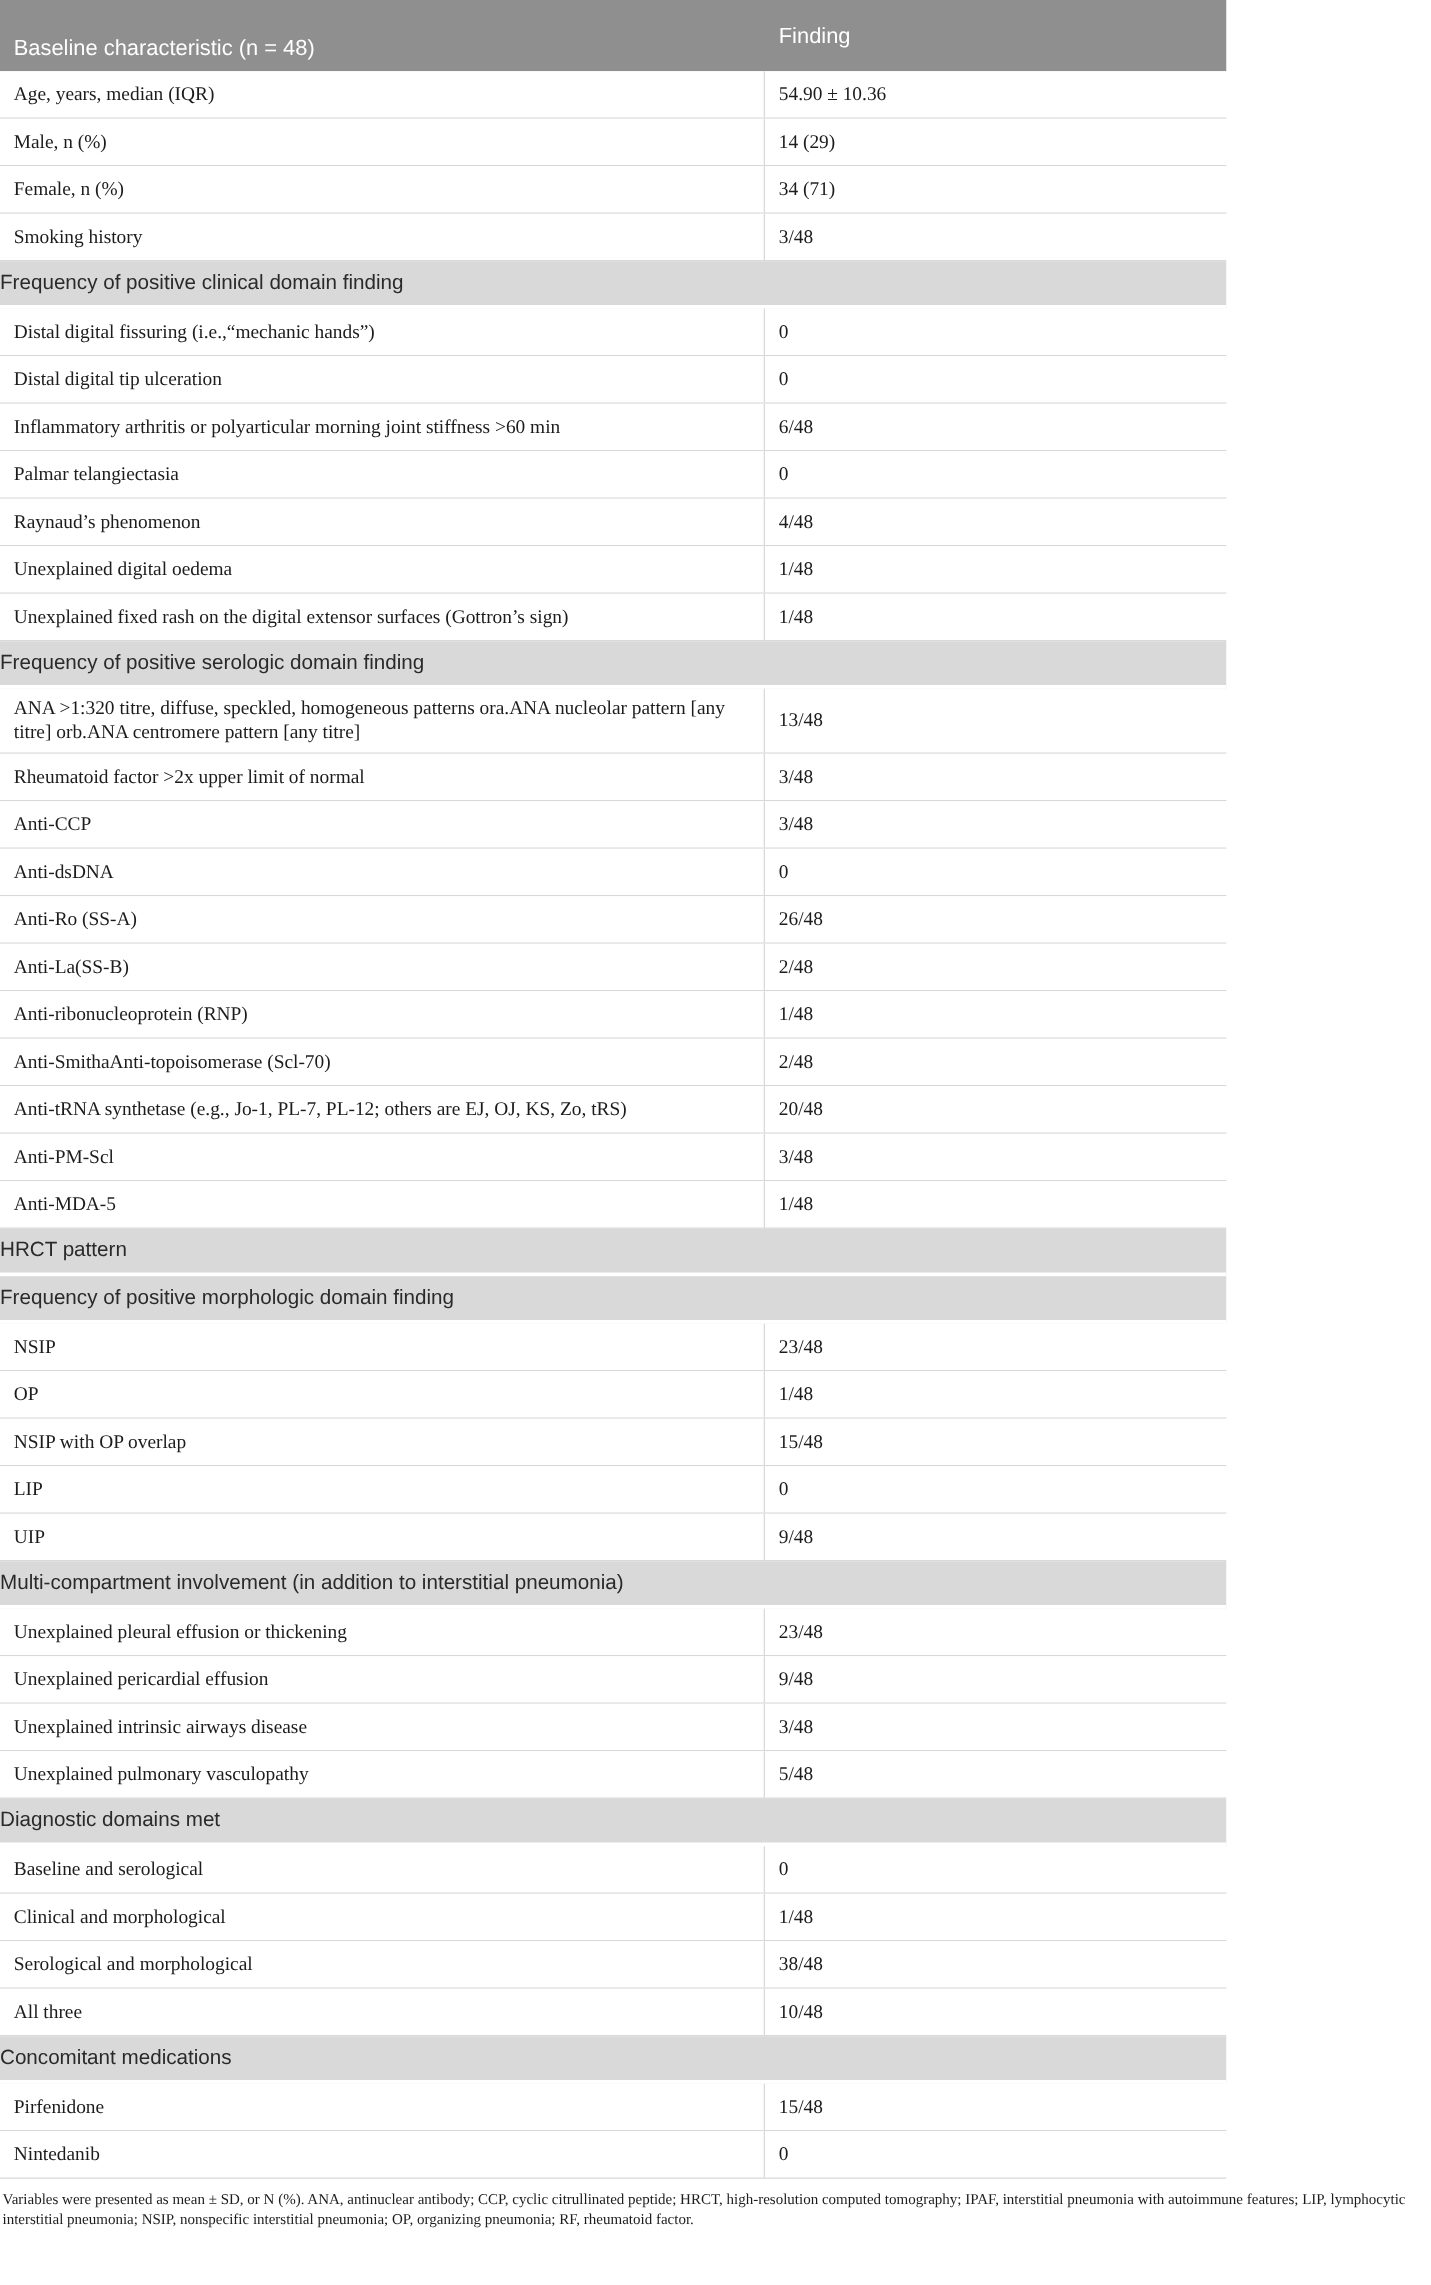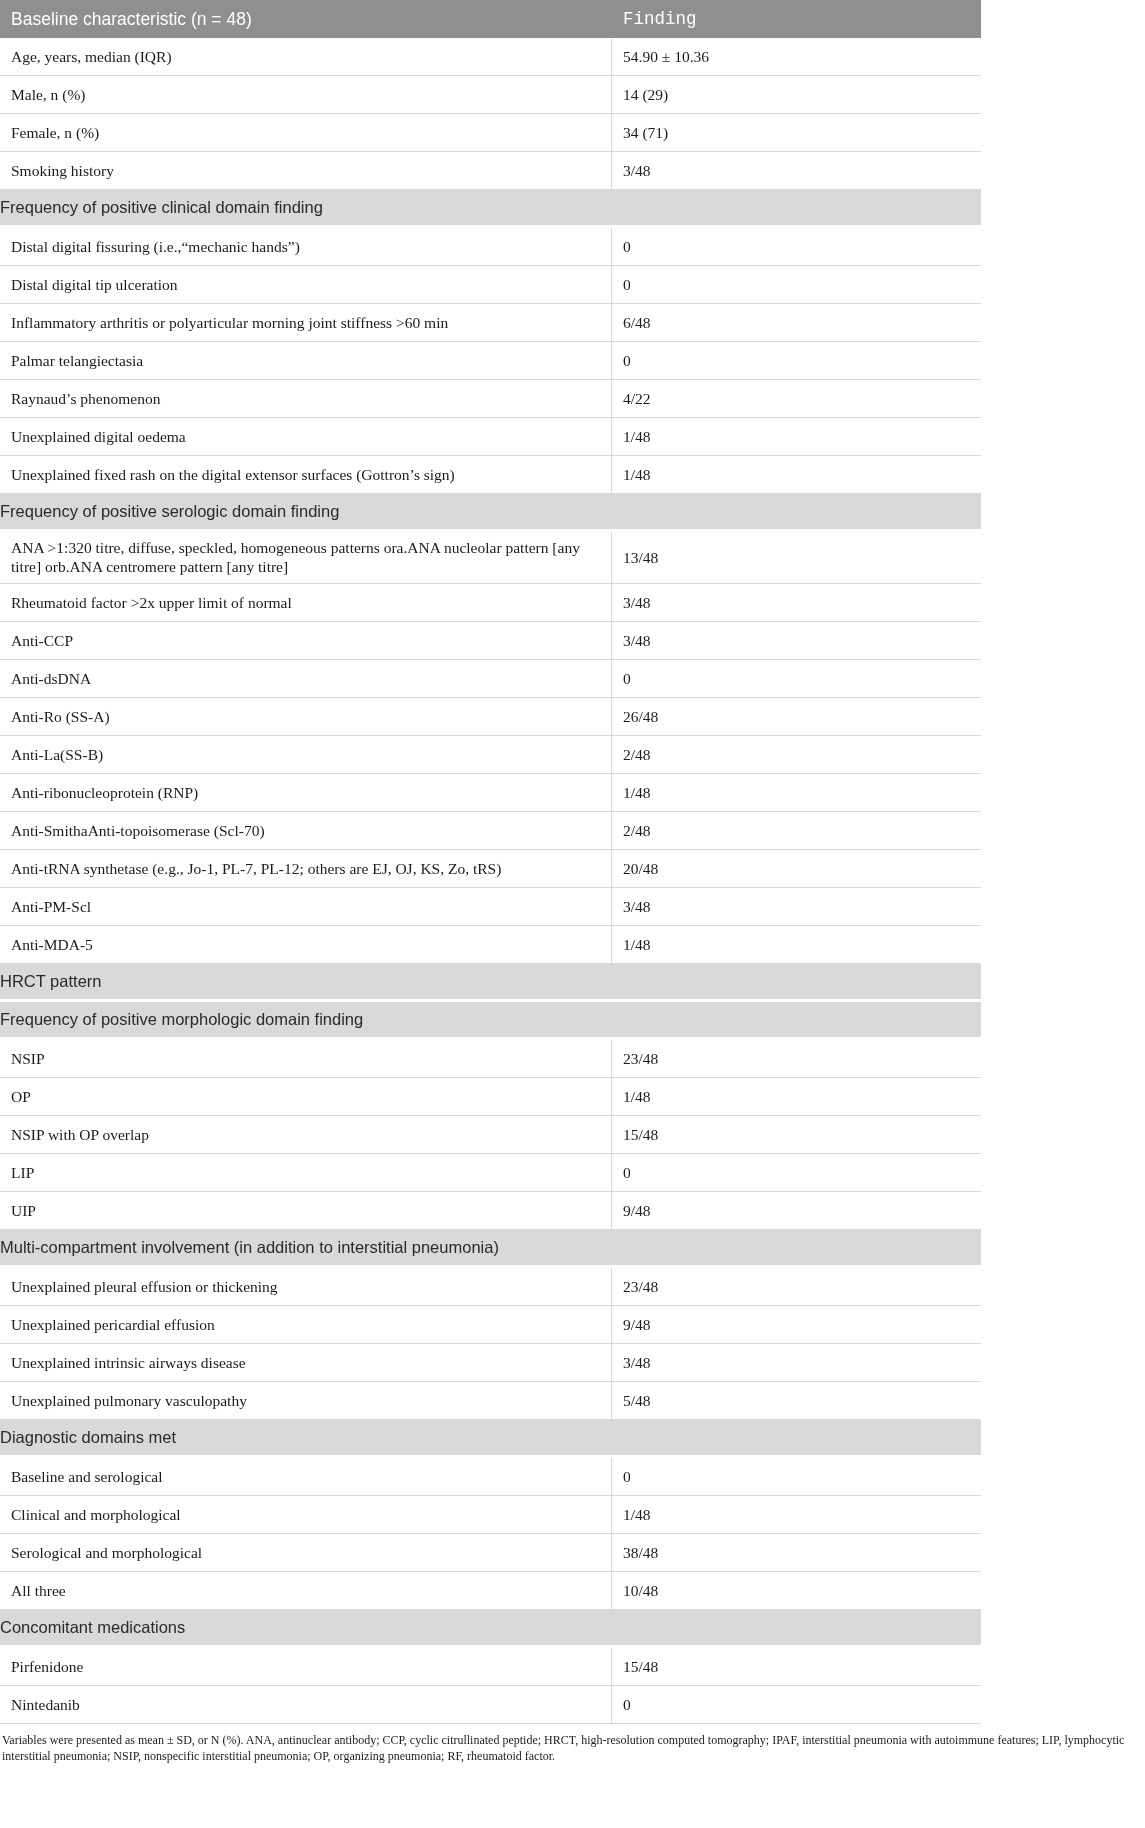--- a/index.html
+++ b/index.html
@@ -18,22 +18,22 @@
   .thead {
     display: flex;
     background: #8f8f8f;
     color: #ffffff;
     font-family: "Liberation Sans", sans-serif;
     font-size: 17.5px;
     min-height: 38px;
     align-items: center;
   }
   .th { padding: 8px 11px; }
-  .col1 { width: 612px; }
-  .col2 { width: 369px; font-family: Liberation Mono, monospace; }
+  .col1 { width: 612px; margin-top: 20px; }
+  .col2 { width: 369px; }
   .row {
     display: flex;
     align-items: stretch;
     min-height: 38px;
   }
   .row.data {
     background: #ffffff;
     border-bottom: 1px solid #d8d8d8;
   }
   .row.data .cell {
@@ -110,21 +110,21 @@
       <div class="row data">
         <div class="cell label">Inflammatory arthritis or polyarticular morning joint stiffness &gt;60 min</div>
         <div class="cell value">6/48</div>
       </div>
       <div class="row data">
         <div class="cell label">Palmar telangiectasia</div>
         <div class="cell value">0</div>
       </div>
       <div class="row data">
         <div class="cell label">Raynaud’s phenomenon</div>
-        <div class="cell value">4/22</div>
+        <div class="cell value">4/48</div>
       </div>
       <div class="row data">
         <div class="cell label">Unexplained digital oedema</div>
         <div class="cell value">1/48</div>
       </div>
       <div class="row data">
         <div class="cell label">Unexplained fixed rash on the digital extensor surfaces (Gottron’s sign)</div>
         <div class="cell value">1/48</div>
       </div>
       <div class="row section">

